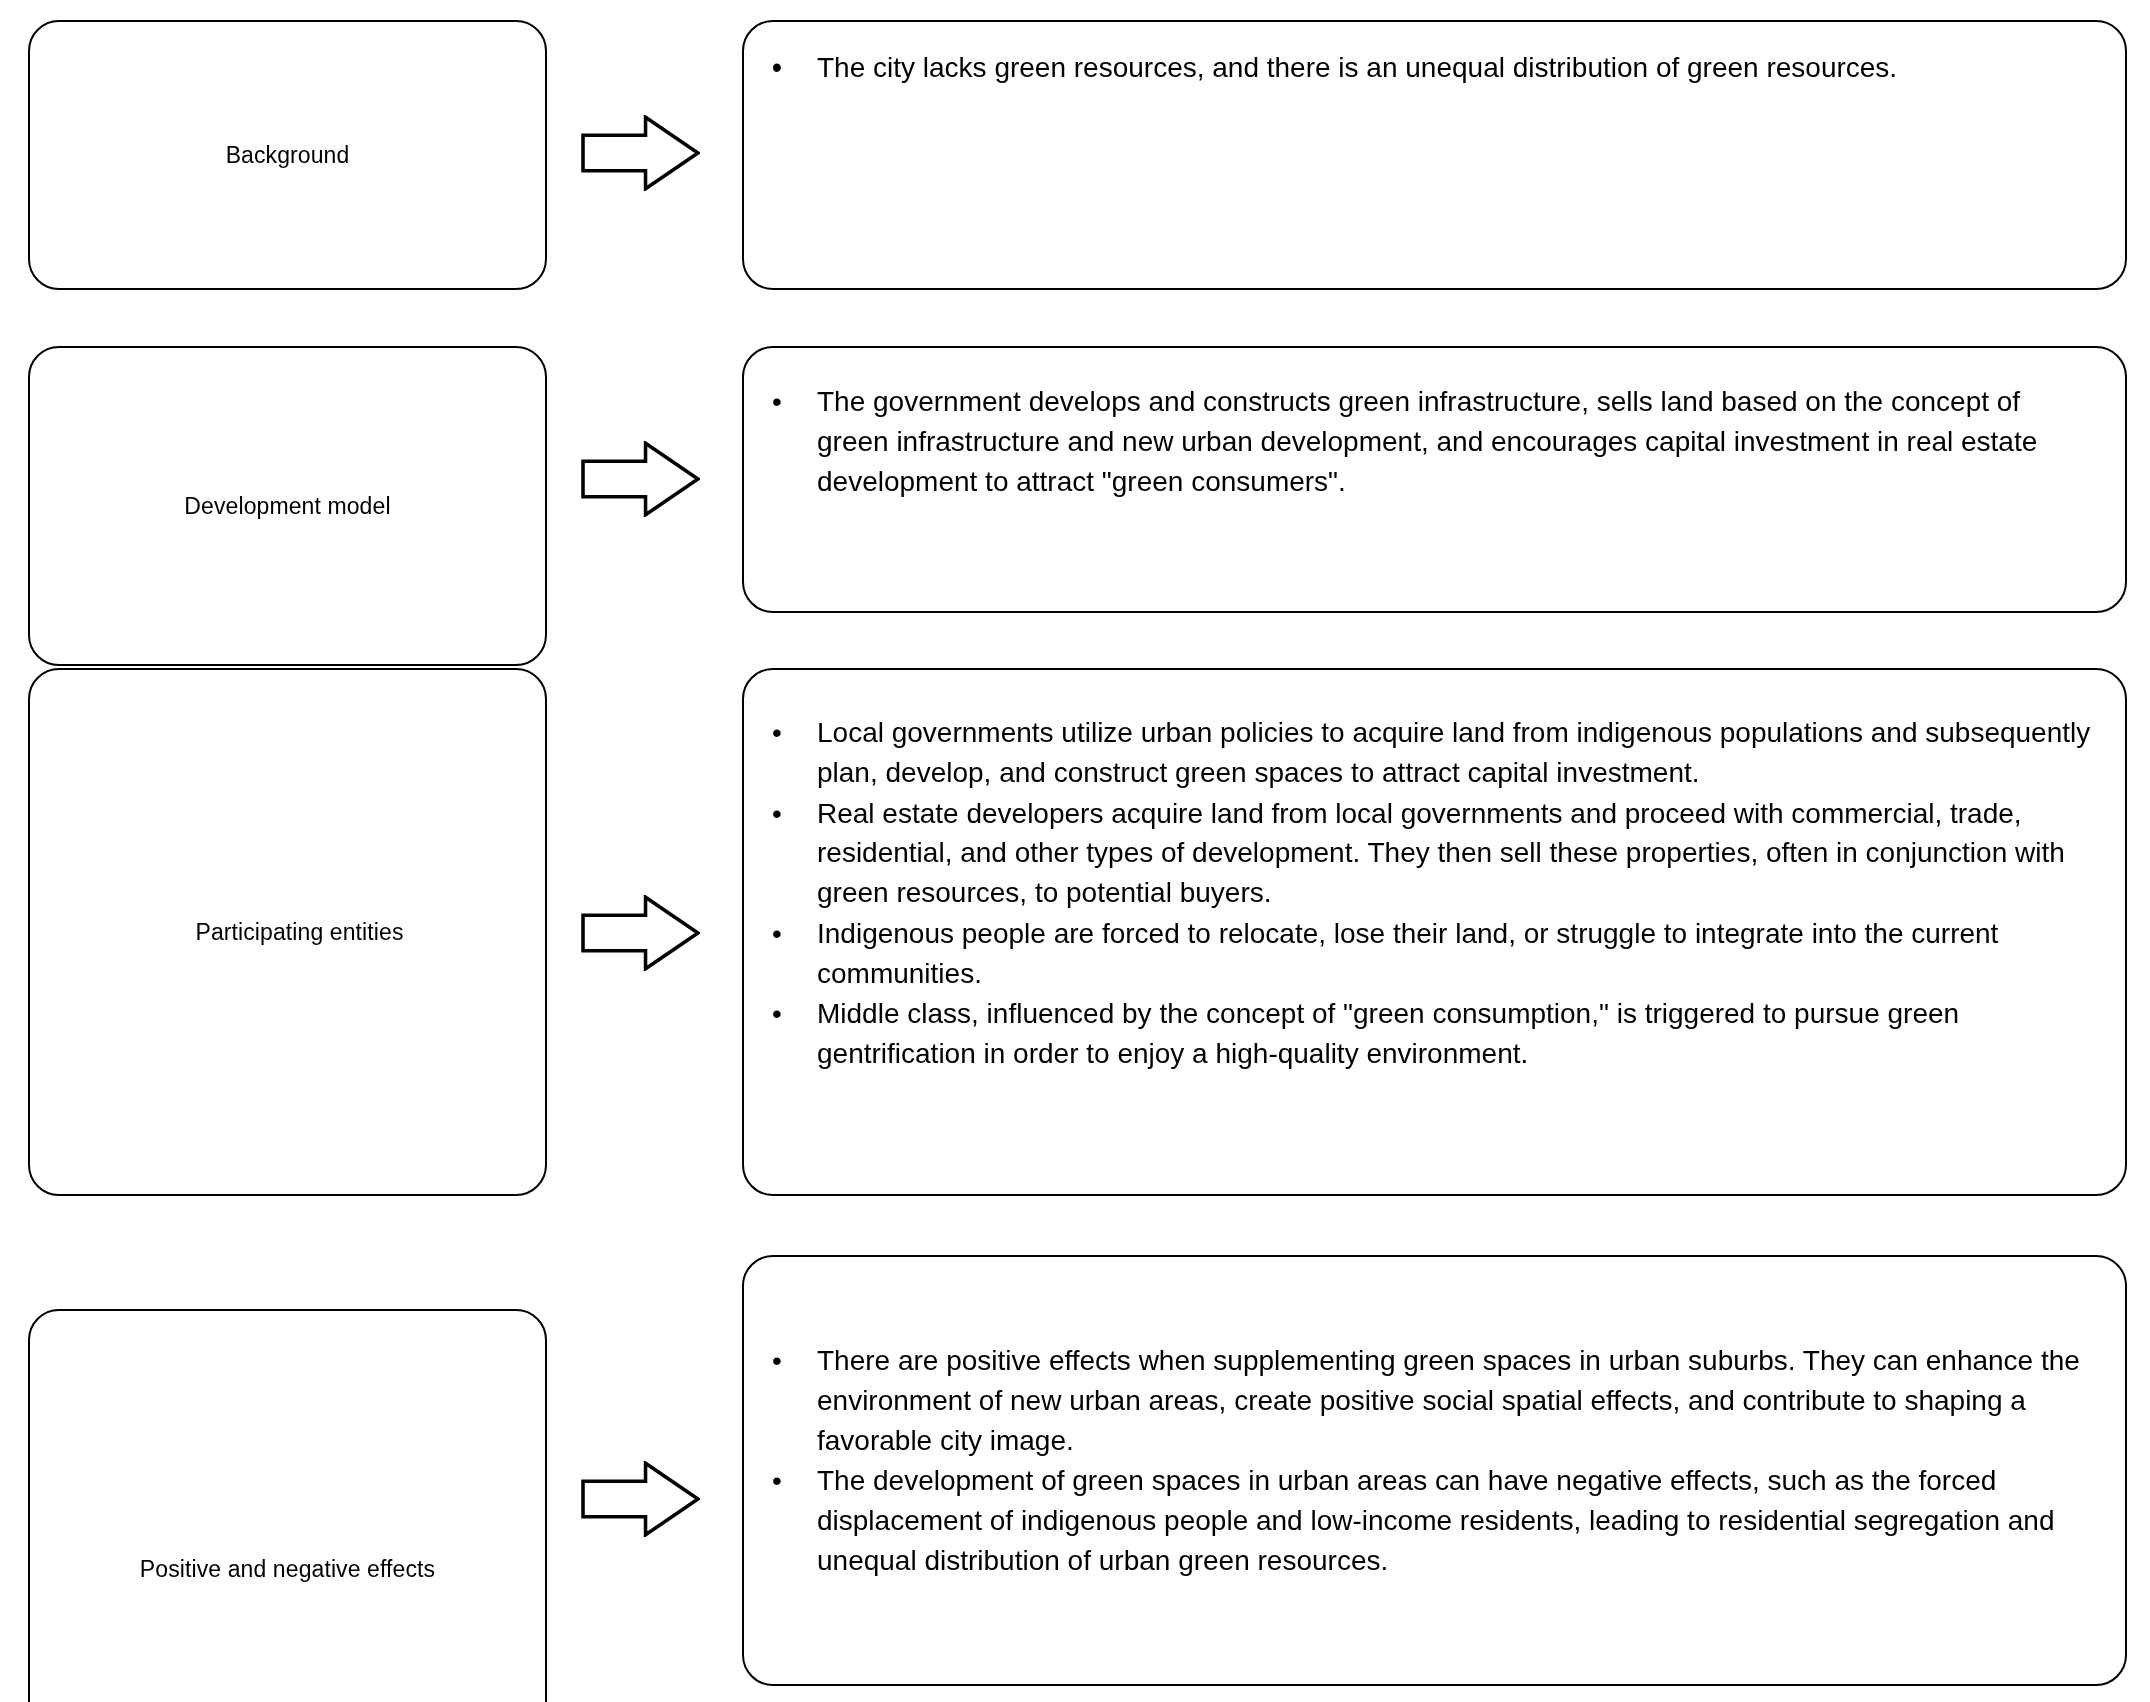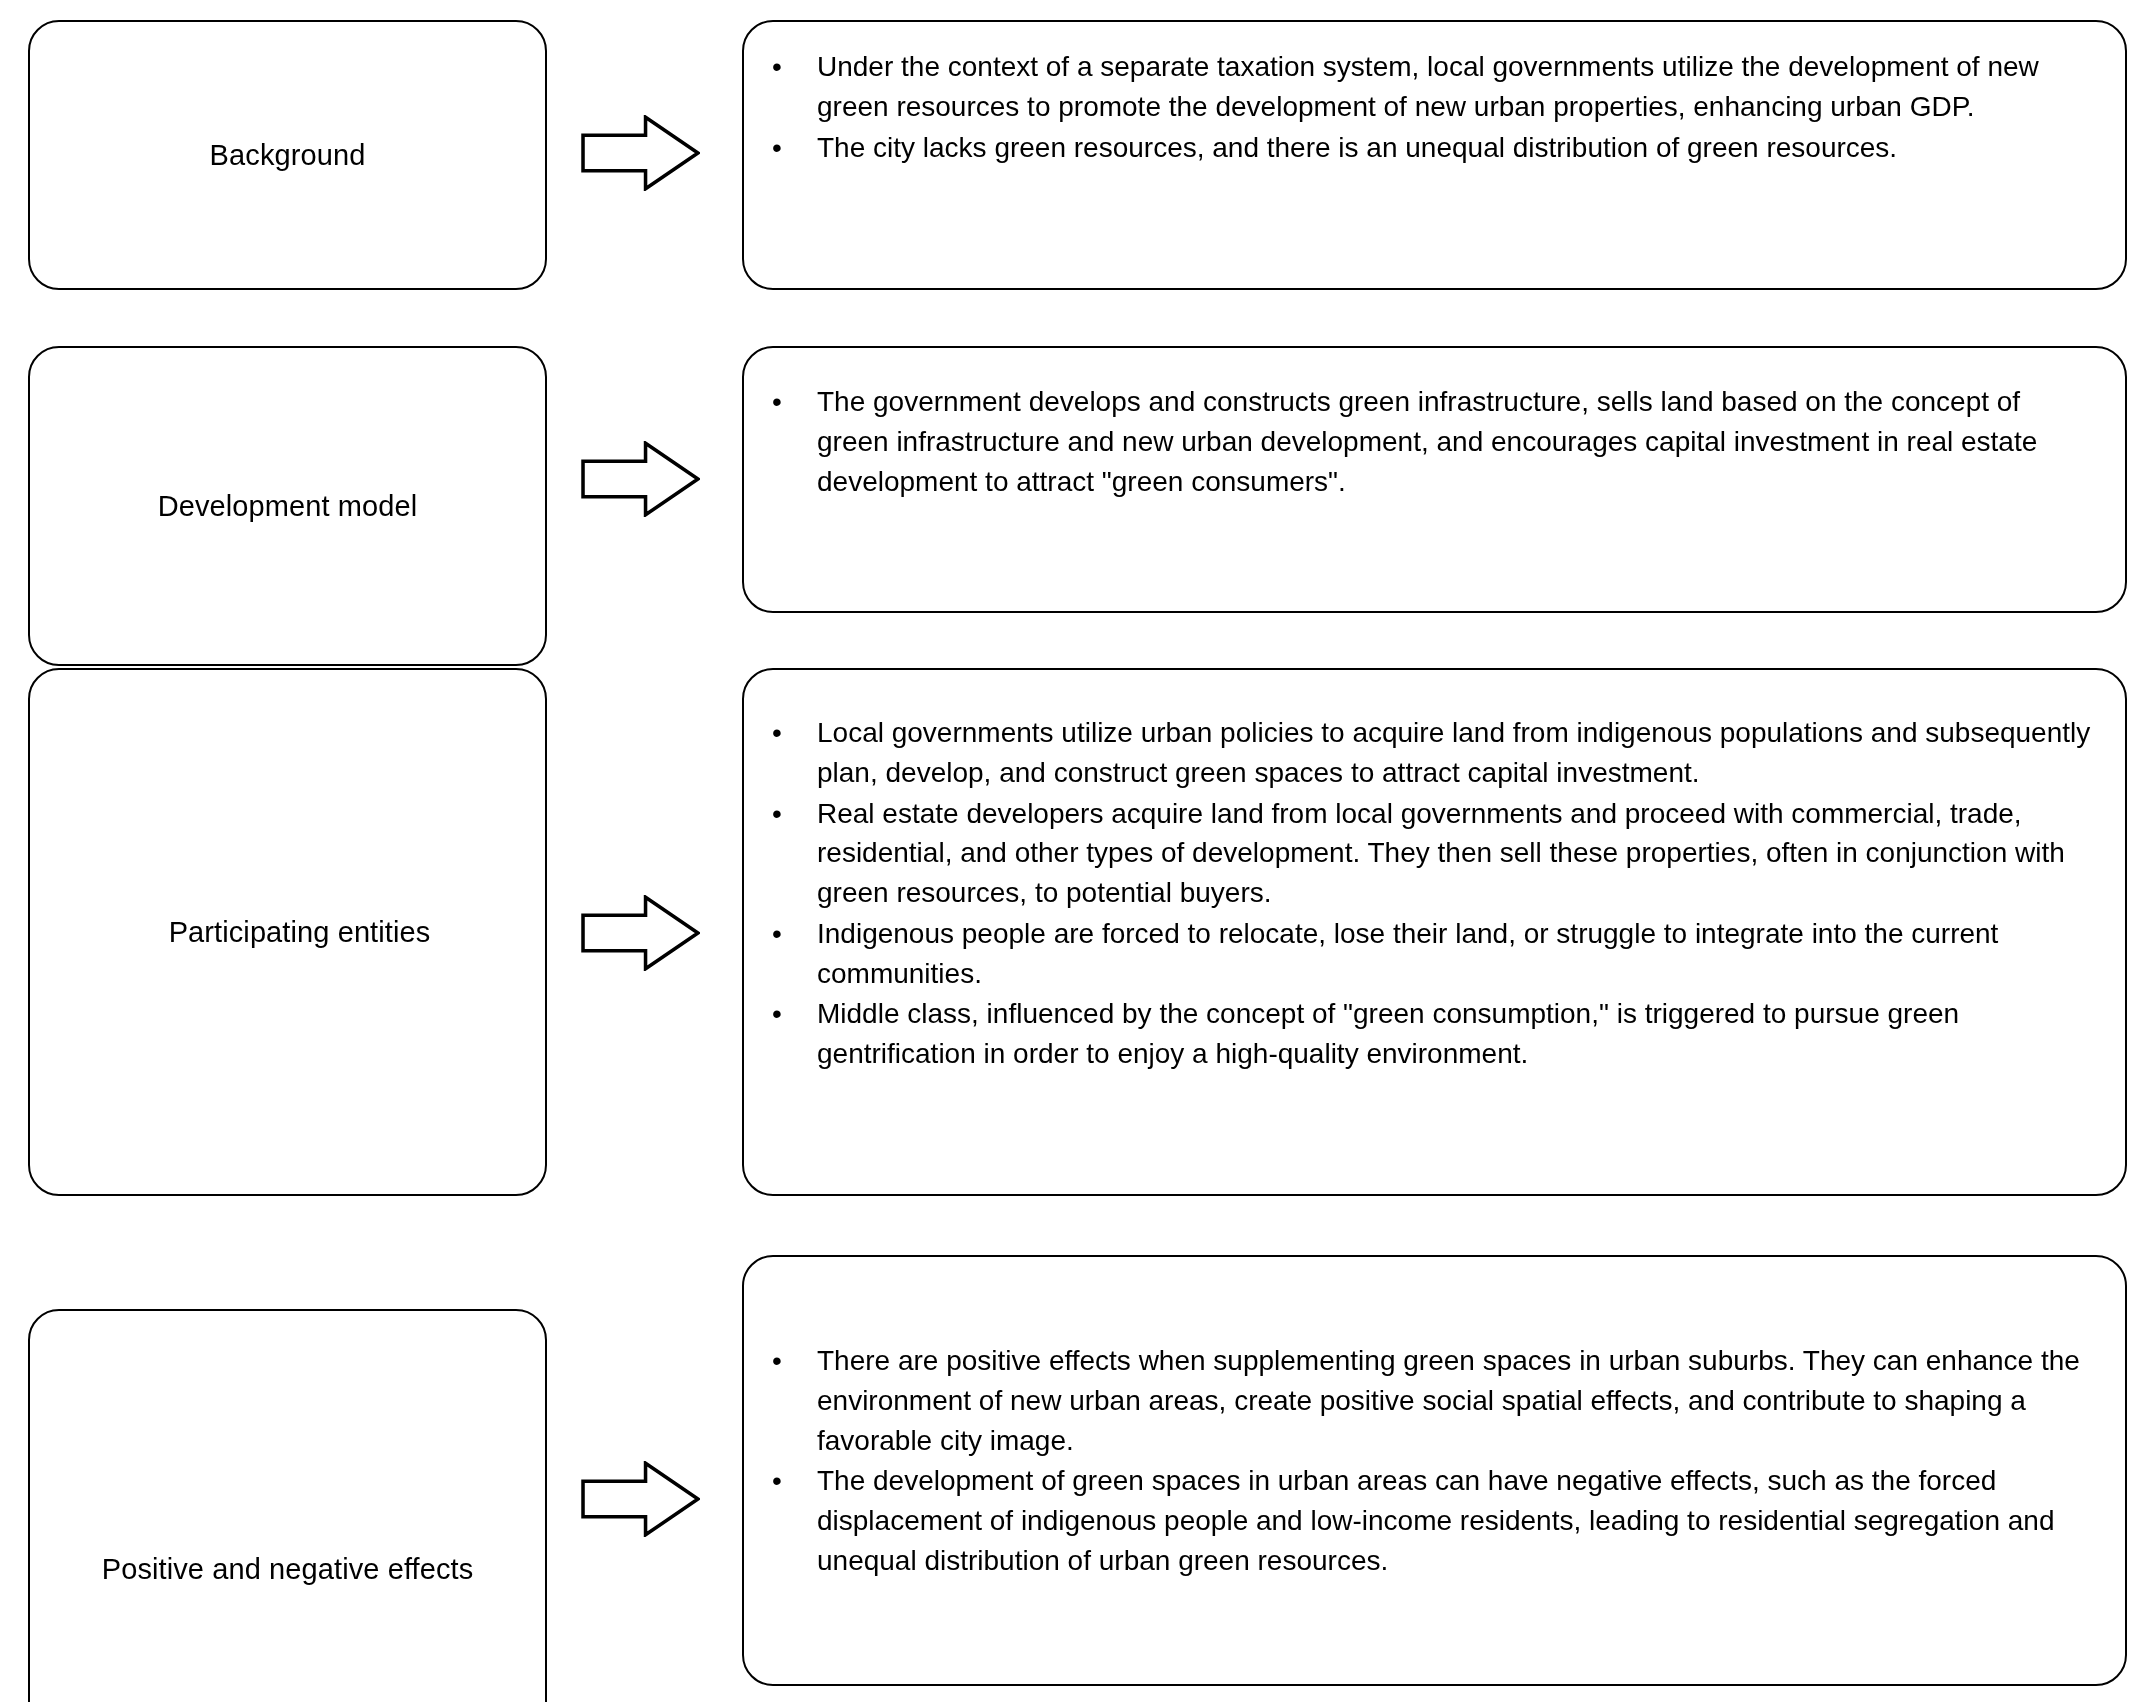--- a/index.html
+++ b/index.html
@@ -35,21 +35,21 @@
     width: 519px;
     box-sizing: border-box;
     border: 2px solid #000000;
     border-radius: 31px;
     background: #ffffff;
     display: flex;
     align-items: center;
     justify-content: center;
   }
   .label-card .label-text {
-    font-size: 29px;
+    font-size: 23px;
     line-height: 1.25;
     text-align: center;
     color: #000000;
     letter-spacing: 0.1px;
     padding: 0 15px;
   }
 
   
   .arrow {
     position: absolute;
@@ -109,21 +109,20 @@
     <div class="arrow" style="top:115px;">
       <svg viewBox="0 0 236 150" xmlns="http://www.w3.org/2000/svg">
         <polygon points="4,40 128,40 128,4 232,75 128,146 128,110 4,110" fill="#ffffff" stroke="#000000" stroke-width="7" stroke-linejoin="miter"></polygon>
       </svg>
     </div>
 
     <div class="content-card" style="top:20px; height:270px;">
       <ul class="bullets" style="top:25px;">
         <li>
           <span class="bullet-dot">•</span>
-          <span>Under the context of a separate taxation system, local governments utilize the development of new green resources to promote the development of new urban properties, enhancing urban GDP.</span>
         </li>
         <li>
           <span class="bullet-dot">•</span>
           <span>The city lacks green resources, and there is an unequal distribution of green resources.</span>
         </li>
       </ul>
     </div>
   </div>
 
   <div class="row">

